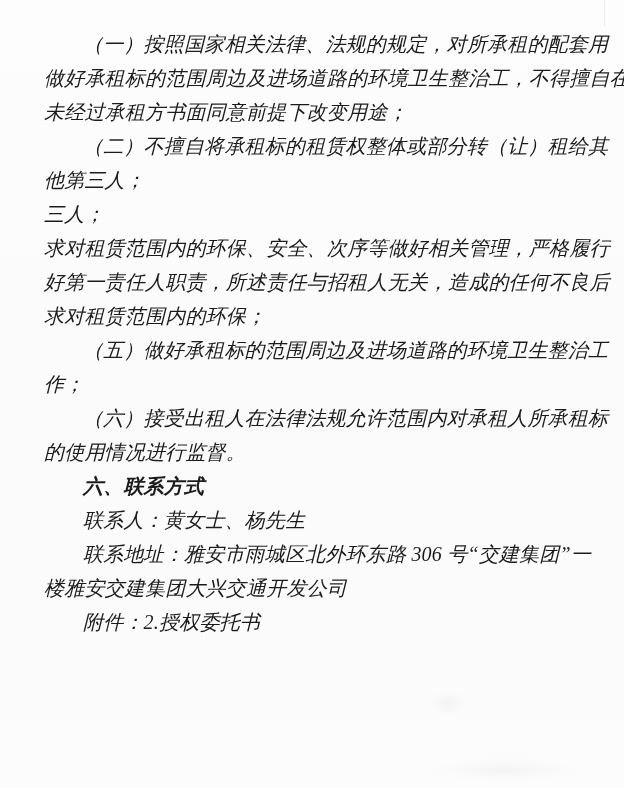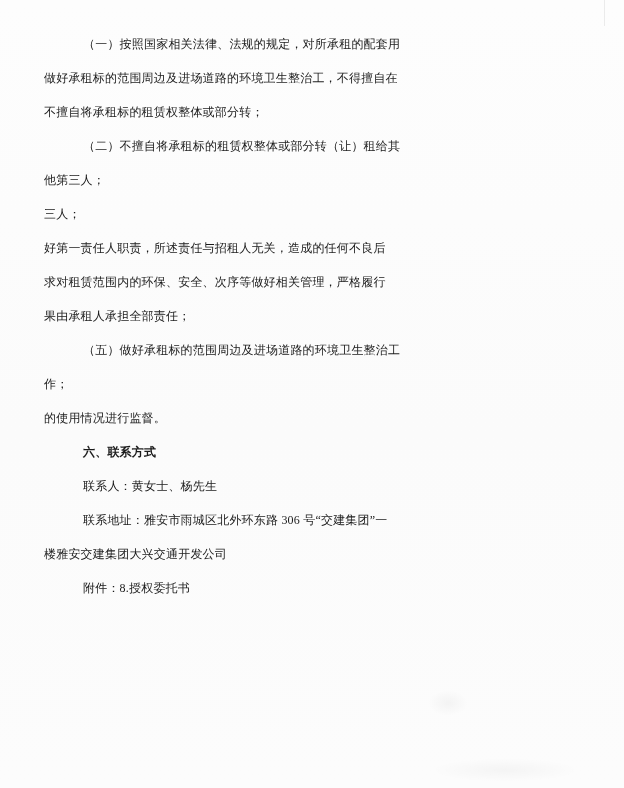--- a/index.html
+++ b/index.html
@@ -22,24 +22,25 @@
     font-family: "Liberation Serif", "DejaVu Serif", serif;
     color: #1b1b1b;
   }
   .para {
     margin: 0;
     padding: 0;
   }
   .line {
     height: 34px;
     line-height: 34px;
-    font-size: 12px;
+    font-size: 20px;
     letter-spacing: 0.2px;
     white-space: nowrap;
     color: #1b1b1b;
+    font-style: italic;
   }
   .line.first {
     padding-left: 39px; 
   }
   .heading .line {
     font-weight: bold;
   }
   
   .artifact {
     position: absolute;
@@ -68,51 +69,52 @@
   }
 </style>
 </head>
 <body style="background: rgb(252, 252, 252);">
 
 <div class="page">
   <div id="doc-root" style="color: rgb(27, 27, 27);">
       <div class="para body">
         <div class="line first">（一）按照国家相关法律、法规的规定，对所承租的配套用</div>
         <div class="line">做好承租标的范围周边及进场道路的环境卫生整治工，不得擅自在</div>
-        <div class="line">不擅自将承租标的租赁权整体或部分转；</div>
+        <div class="line">未经过承租方书面同意前提下改变用途；</div>
       </div>
       <div class="para body">
         <div class="line first">（二）不擅自将承租标的租赁权整体或部分转（让）租给其</div>
         <div class="line">他第三人；</div>
       </div>
       <div class="para body">
         <div class="line">三人；</div>
       </div>
       <div class="para body">
+        <div class="line">求对租赁范围内的环保、安全、次序等做好相关管理，严格履行</div>
         <div class="line">好第一责任人职责，所述责任与招租人无关，造成的任何不良后</div>
-        <div class="line">求对租赁范围内的环保、安全、次序等做好相关管理，严格履行</div>
-        <div class="line">果由承租人承担全部责任；</div>
+        <div class="line">求对租赁范围内的环保；</div>
       </div>
       <div class="para body">
         <div class="line first">（五）做好承租标的范围周边及进场道路的环境卫生整治工</div>
         <div class="line">作；</div>
       </div>
       <div class="para body">
+        <div class="line first">（六）接受出租人在法律法规允许范围内对承租人所承租标</div>
         <div class="line">的使用情况进行监督。</div>
       </div>
       <div class="para heading">
         <div class="line first">六、联系方式</div>
       </div>
       <div class="para body">
         <div class="line first">联系人：黄女士、杨先生</div>
       </div>
       <div class="para body">
         <div class="line first">联系地址：雅安市雨城区北外环东路 306 号“交建集团”一</div>
         <div class="line">楼雅安交建集团大兴交通开发公司</div>
       </div>
       <div class="para body">
-        <div class="line first">附件：8.授权委托书</div>
+        <div class="line first">附件：2.授权委托书</div>
       </div>
     </div>
   <div class="artifact vline"></div>
   <div class="artifact smudge-1"></div>
   <div class="artifact smudge-2"></div>
 </div>
 
 </body></html>

